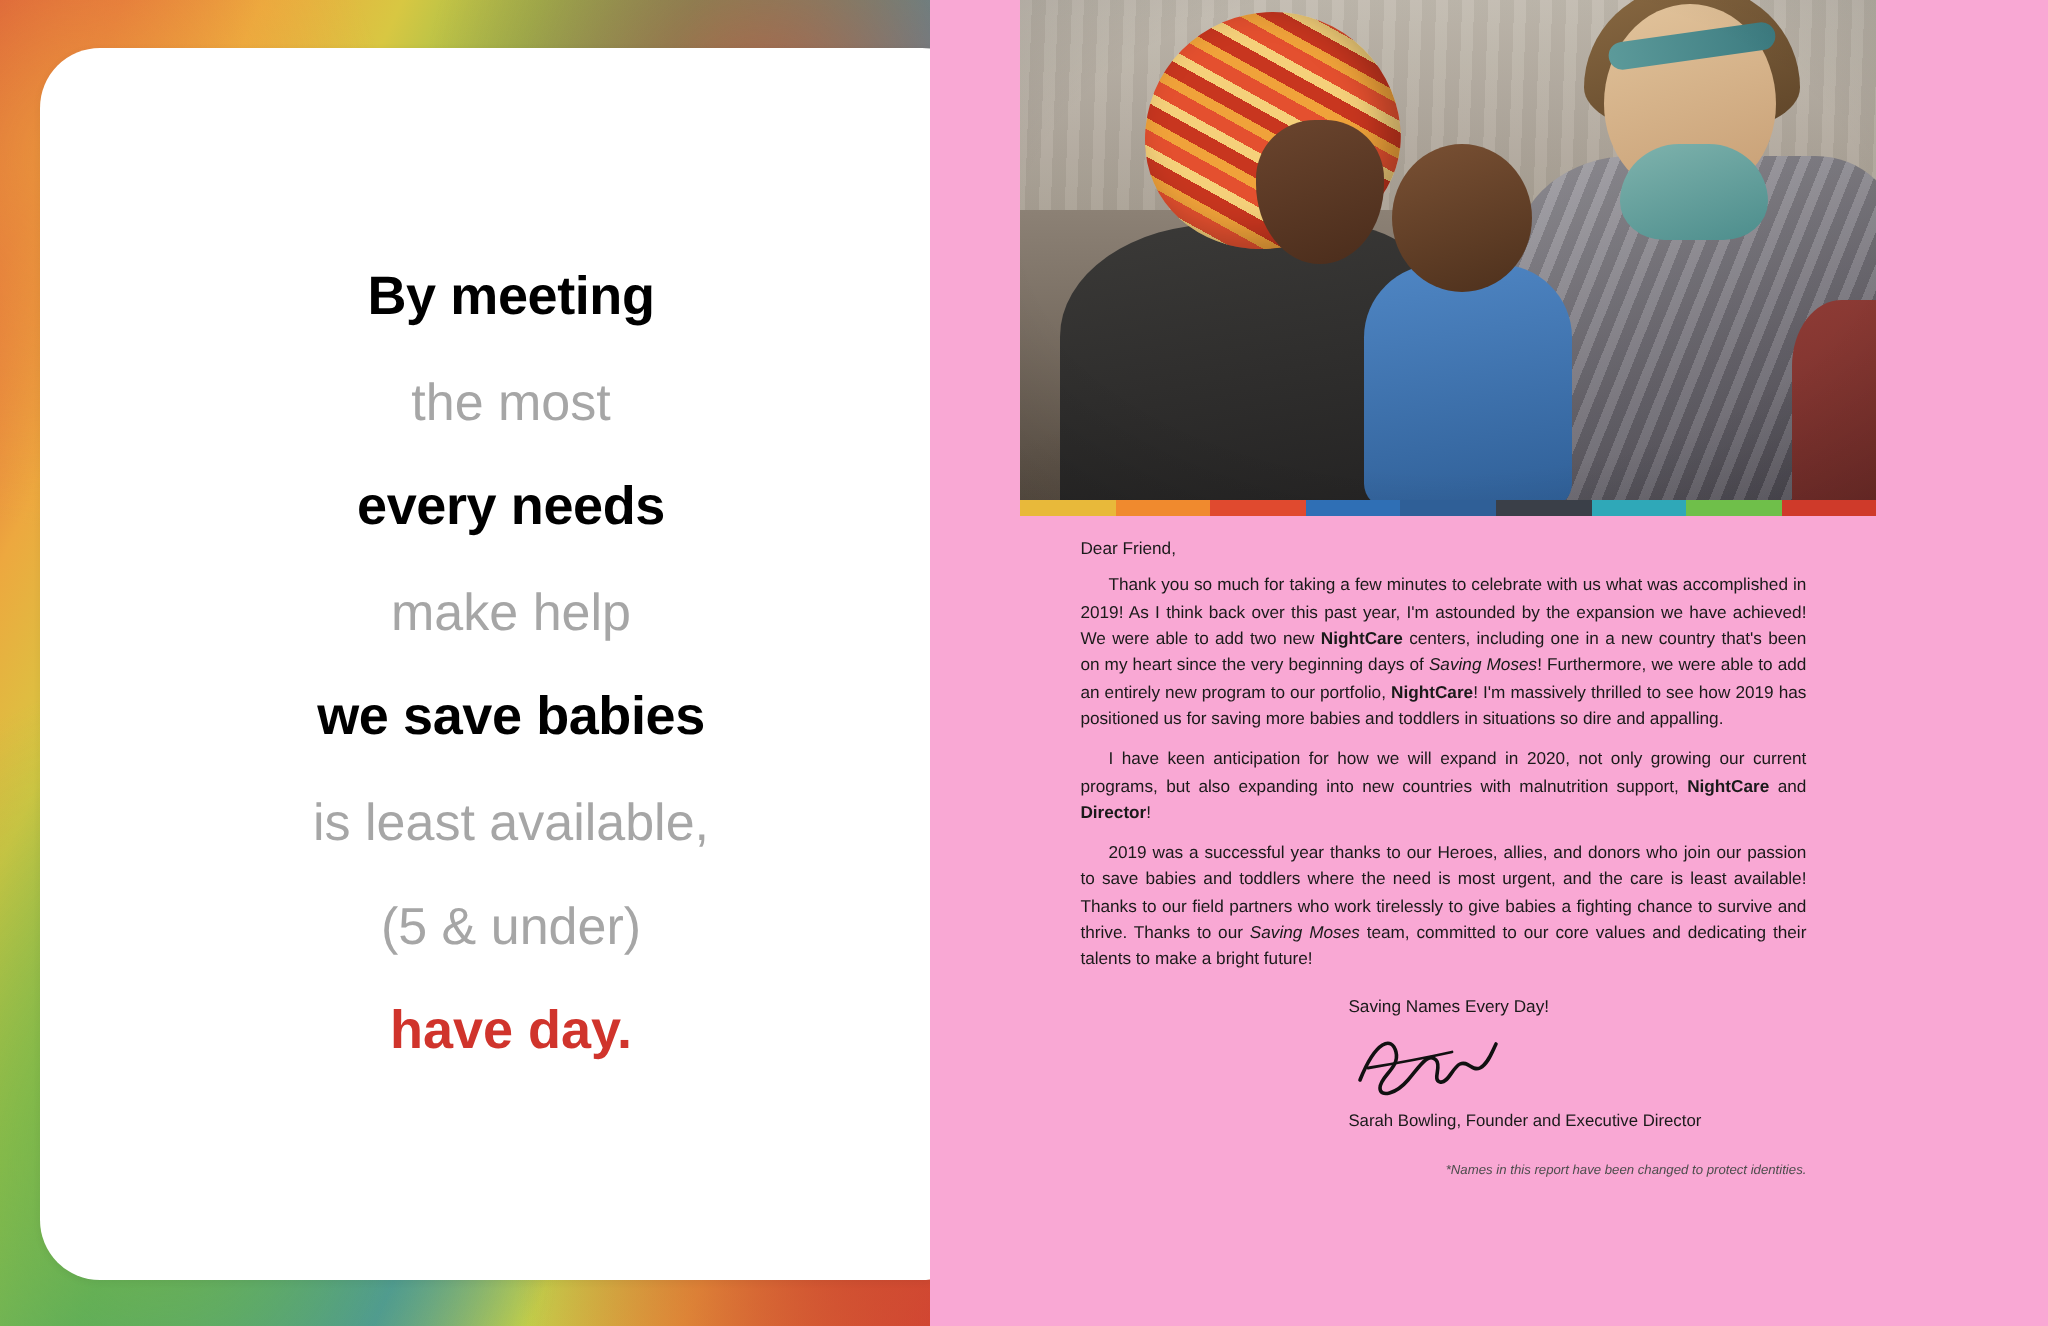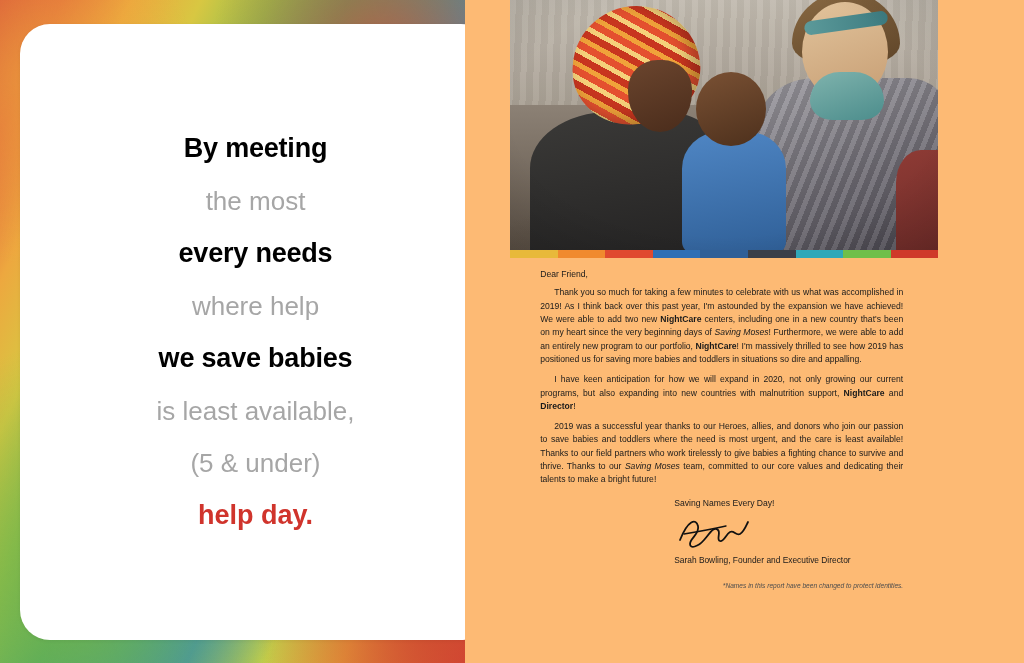--- a/index.html
+++ b/index.html
@@ -92,21 +92,21 @@
     font-weight: bold;
     font-size: 27px;
     color: #d0342c;
   }
 
   
   .right-panel {
     position: relative;
     width: 615px;
     height: 663px;
-    background: #fdba74;
+    background: #f9a8d4;
   }
   .photo-wrap {
     position: absolute;
     left: 45px;
     top: 0px;
     width: 428px;
     height: 258px;
     overflow: hidden;
   }
   .photo {
@@ -263,25 +263,25 @@
 <body>
 
 <div class="page">
 
   <div class="left-panel">
     <div class="card">
       <div class="pull-quote">
         <span class="pq-line pq-bold">By meeting</span>
         <span class="pq-line pq-light">the most</span>
         <span class="pq-line pq-bold">every needs</span>
-        <span class="pq-line pq-light">where help</span>
+        <span class="pq-line pq-light">make help</span>
         <span class="pq-line pq-bold">we save babies</span>
         <span class="pq-line pq-light">is least available,</span>
         <span class="pq-line pq-light">(5 &amp; under)</span>
-        <span class="pq-line pq-red">help day.</span>
+        <span class="pq-line pq-red">have day.</span>
       </div>
     </div>
   </div>
 
   <div class="right-panel">
 
     <div class="photo-wrap">
       <div class="photo">
         <div class="ph-bg"></div>
         <div class="ph-wall"></div>

